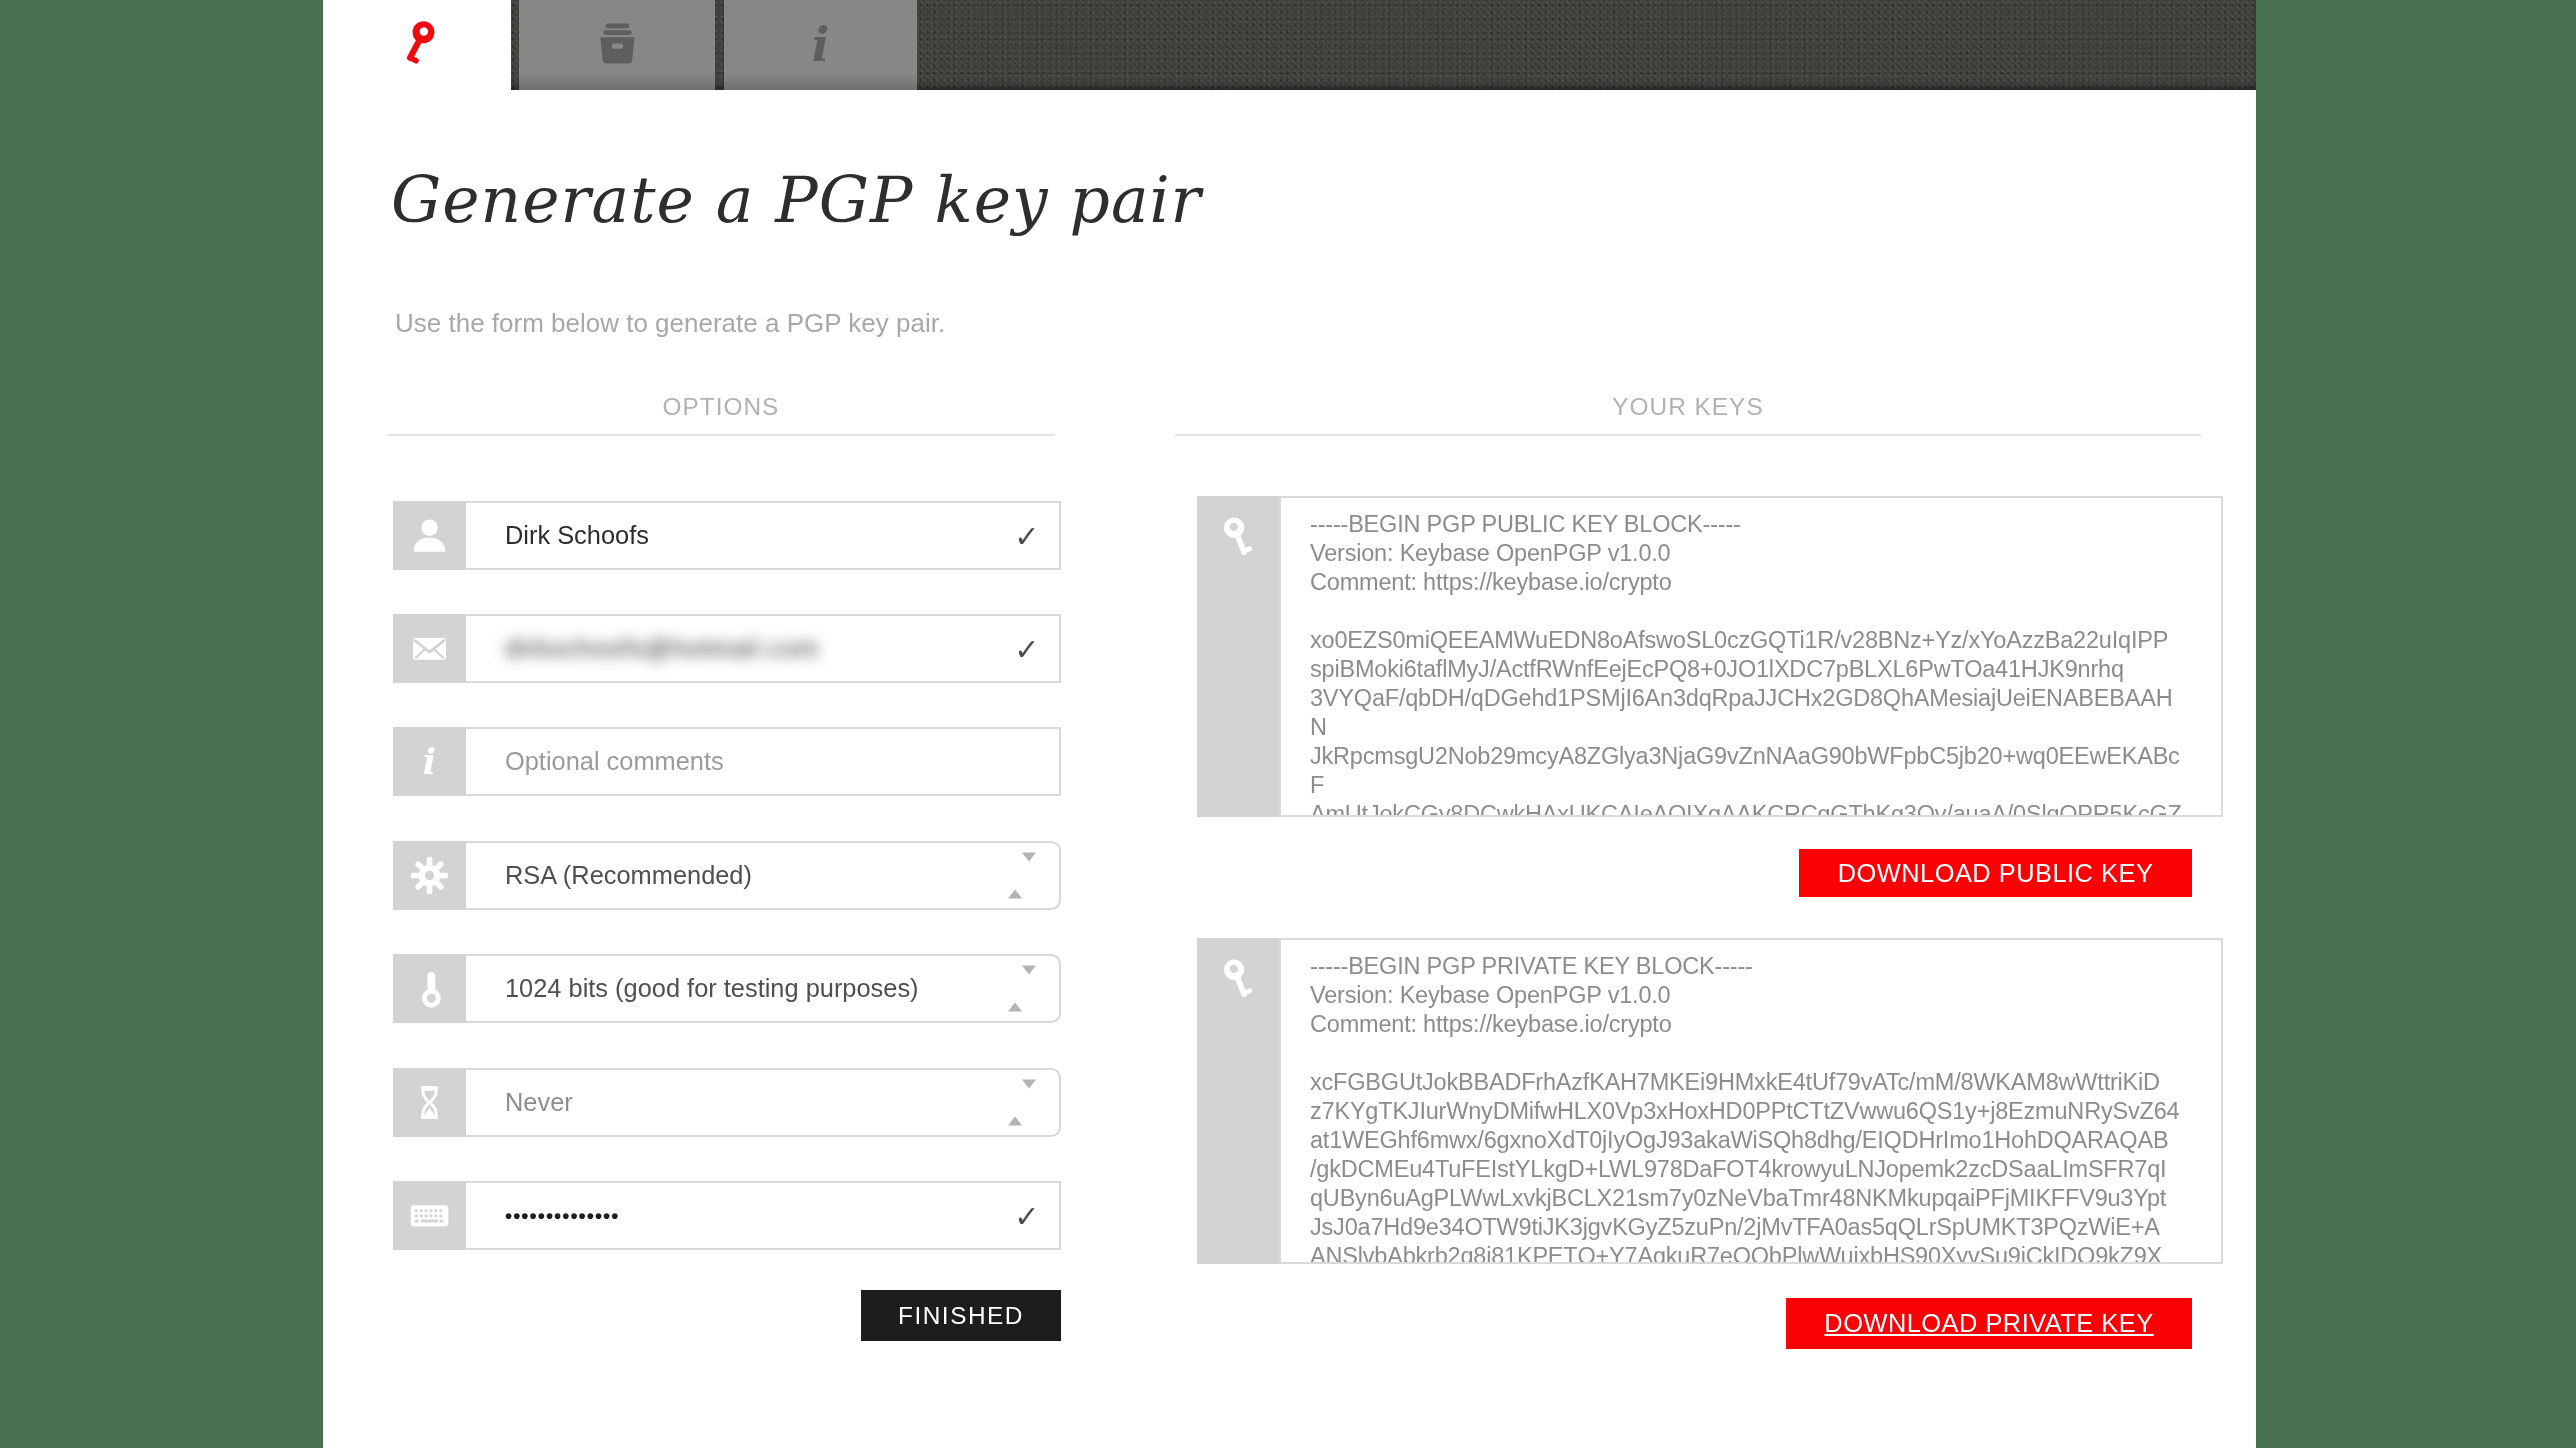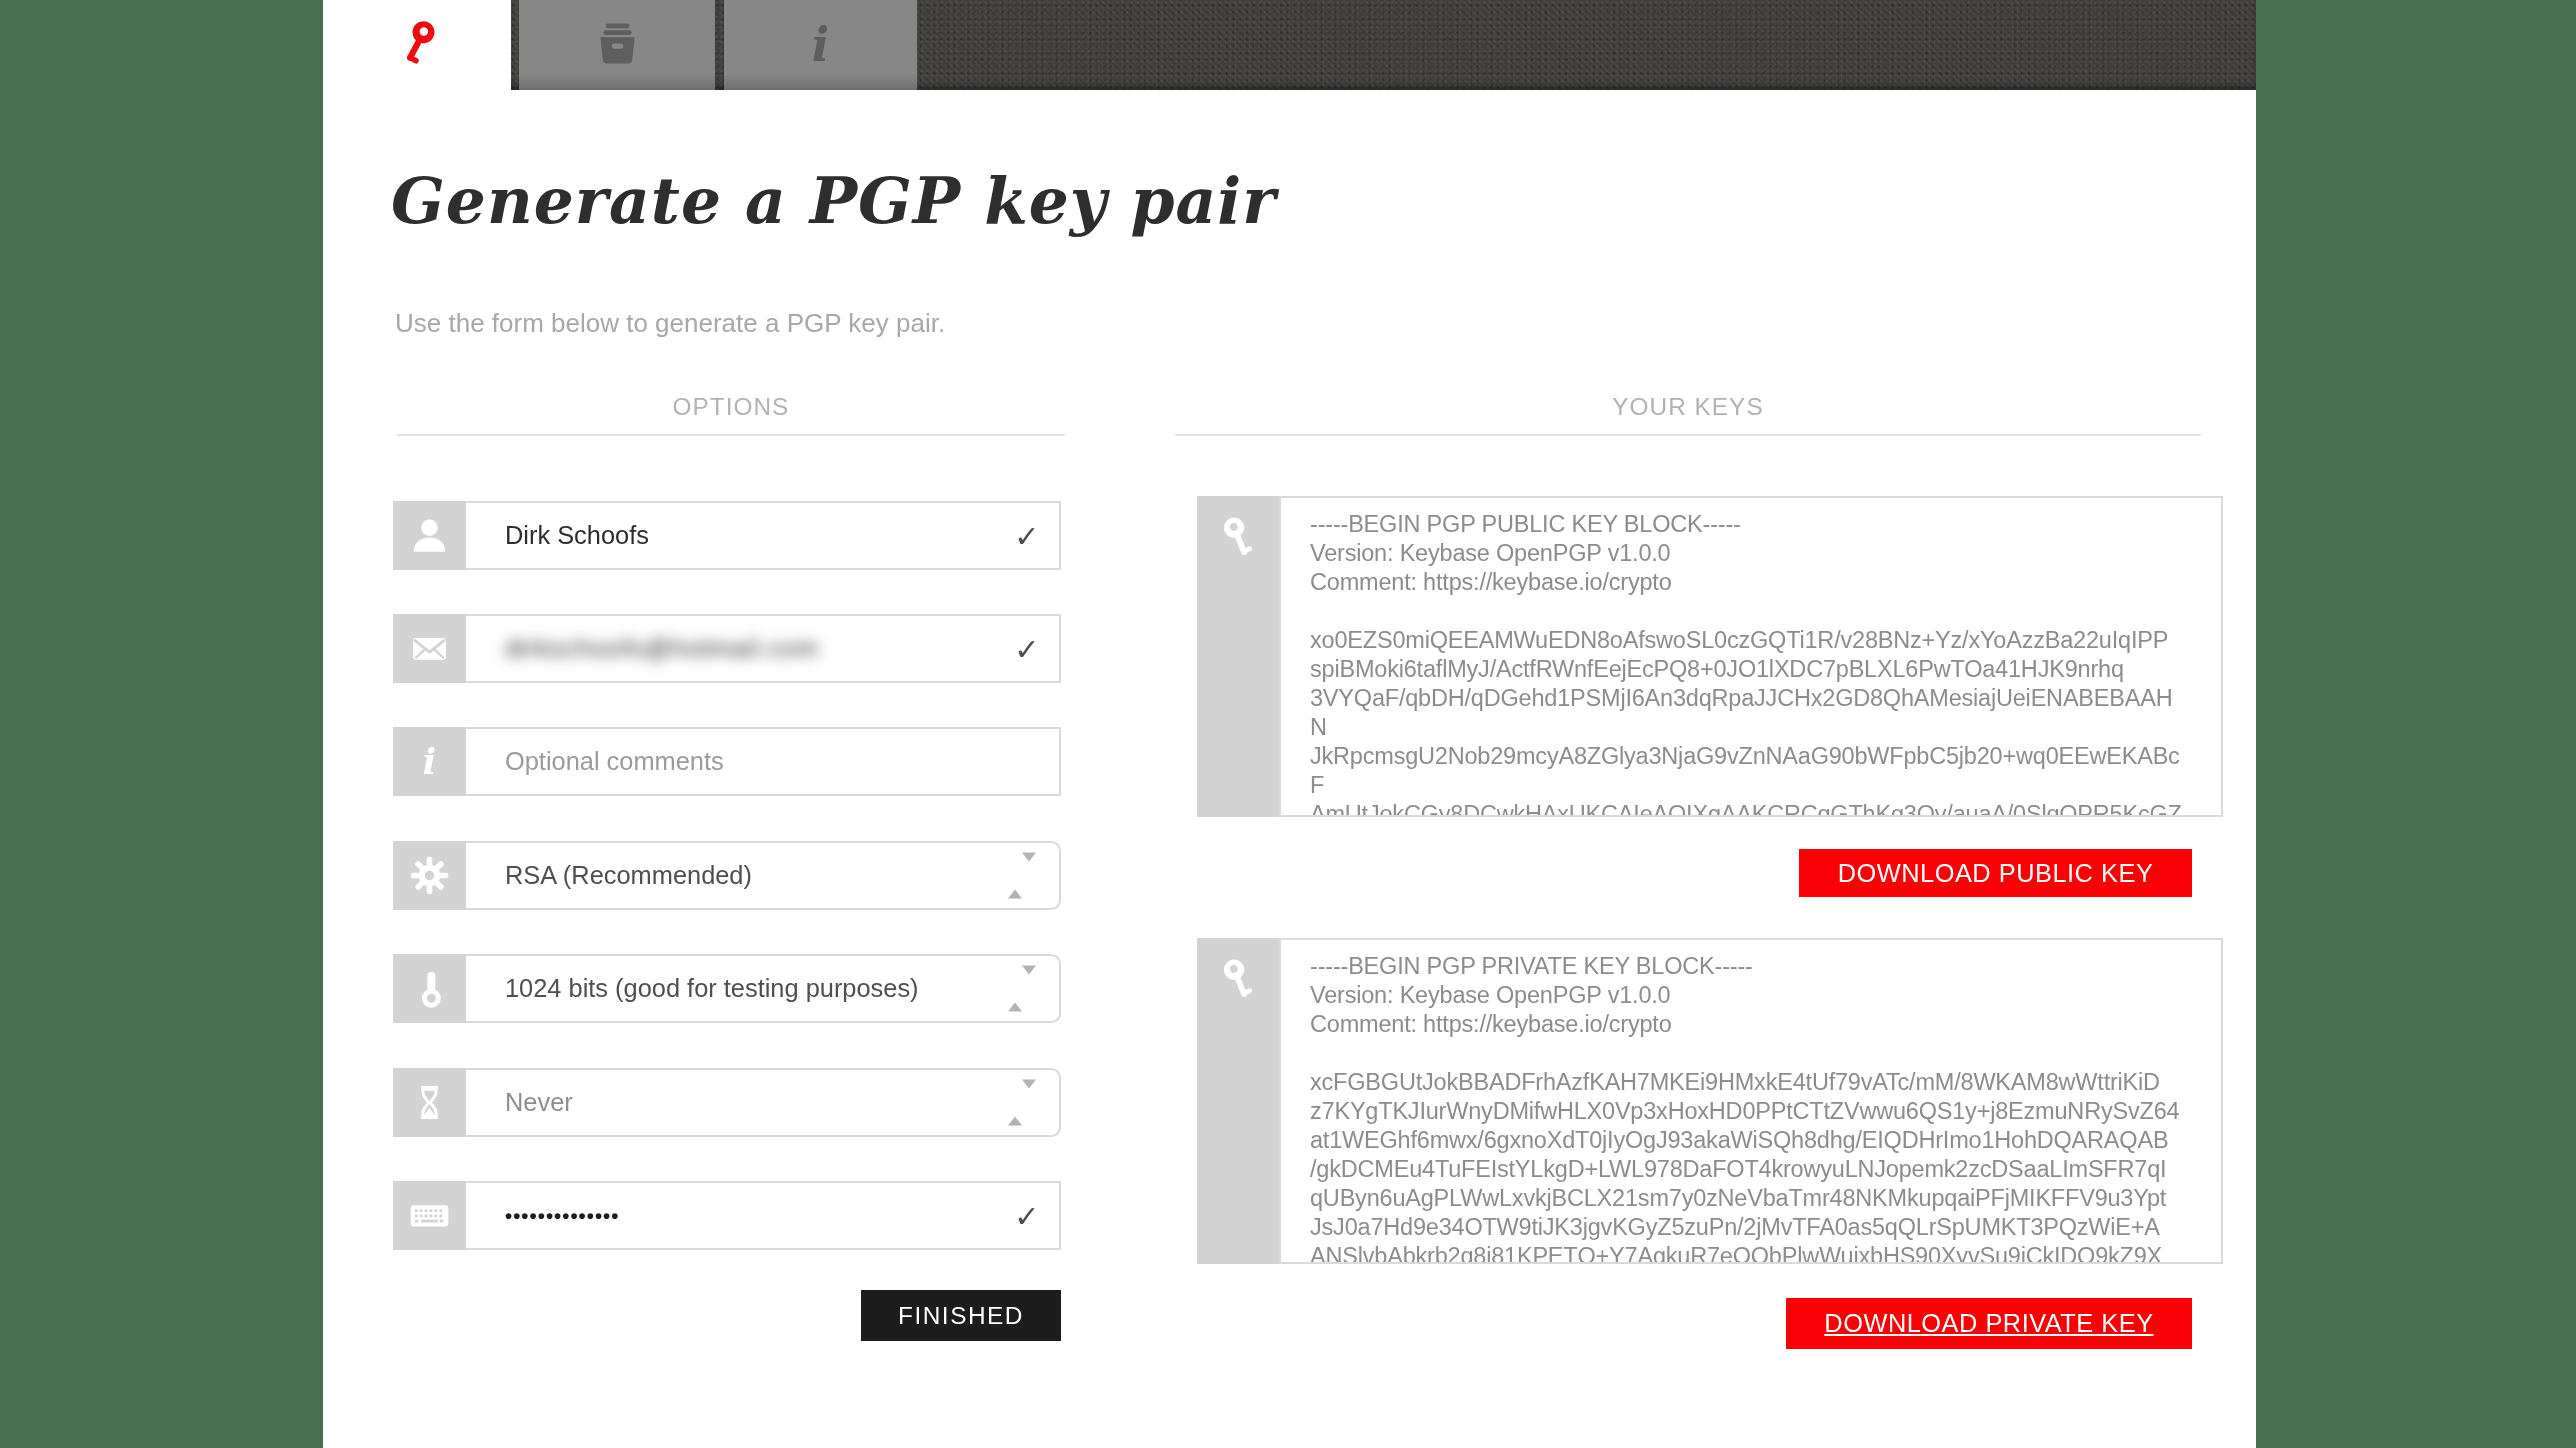--- a/index.html
+++ b/index.html
@@ -26,31 +26,31 @@
   }
   .tab{position:absolute;top:0;height:90px;display:flex;align-items:center;justify-content:center;cursor:pointer;}
   .tab.active{left:0;width:188px;background:#ffffff;}
   .tab.inactive{background:linear-gradient(#878787 0 82%, #6f6f6f 100%);}
   .tab.t2{left:196px;width:196px;}
   .tab.t3{left:401px;width:193px;}
   .info-i{font-family:"DejaVu Serif",serif;font-style:italic;font-weight:bold;font-size:46px;color:#5e5e5e;line-height:1;}
   
   .title{
     position:absolute;left:68px;top:164px;
-    font-family:"DejaVu Serif",serif;font-style:italic;font-weight:bold;
+    font-family:"DejaVu Serif",serif;font-style:italic;font-weight:normal;
     font-size:63px;color:#2e2e2e;letter-spacing:1px;white-space:nowrap;
   }
   .subtitle{position:absolute;left:72px;top:308px;font-size:26px;color:#a8a8a8;}
   
   .colhead{
     position:absolute;top:393px;height:43px;
     text-align:center;font-size:24.4px;color:#b2b2b2;letter-spacing:1px;
     border-bottom:2px solid #e3e3e3;box-sizing:border-box;
   }
-  .colhead.left{left:74px;width:668px;}
+  .colhead.left{left:64px;width:668px;}
   .colhead.right{left:852px;width:1026px;}
   
   .row{position:absolute;left:70px;width:668px;height:69px;display:flex;}
   .iconbox{width:73px;height:69px;background:#d3d3d3;flex:0 0 aupx;flex:0 0 73px;
     display:flex;align-items:center;justify-content:center;}
   .field{
     flex:1;background:#fff;border:2px solid #d9d9d9;border-left:none;box-sizing:border-box;
     display:flex;align-items:center;position:relative;padding-left:39px;font-size:25.4px;
   }
   .field.rounded{border-radius:0 9.8px 9.8px 0;}

